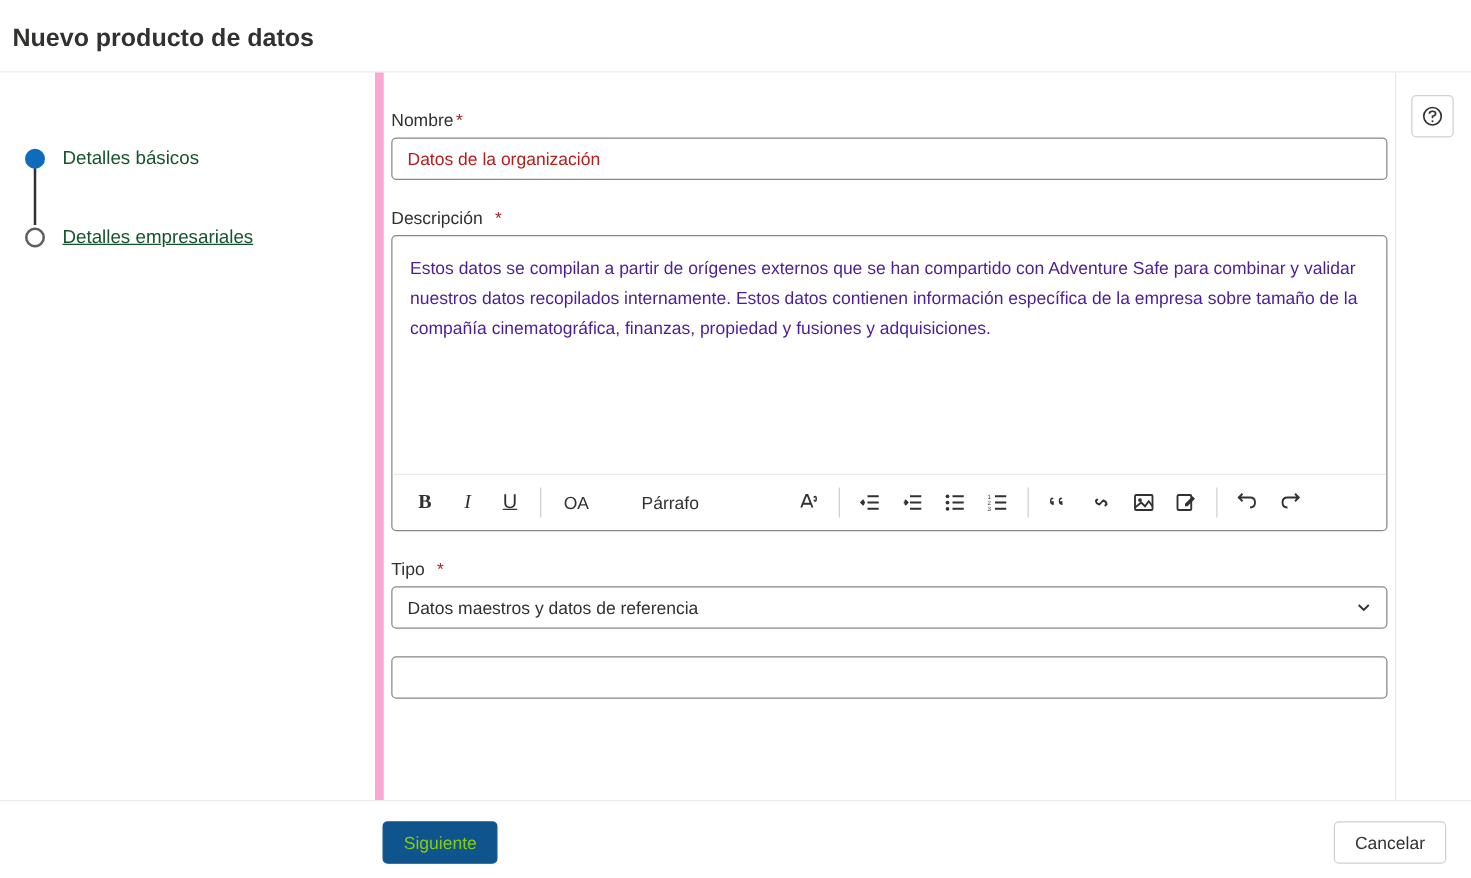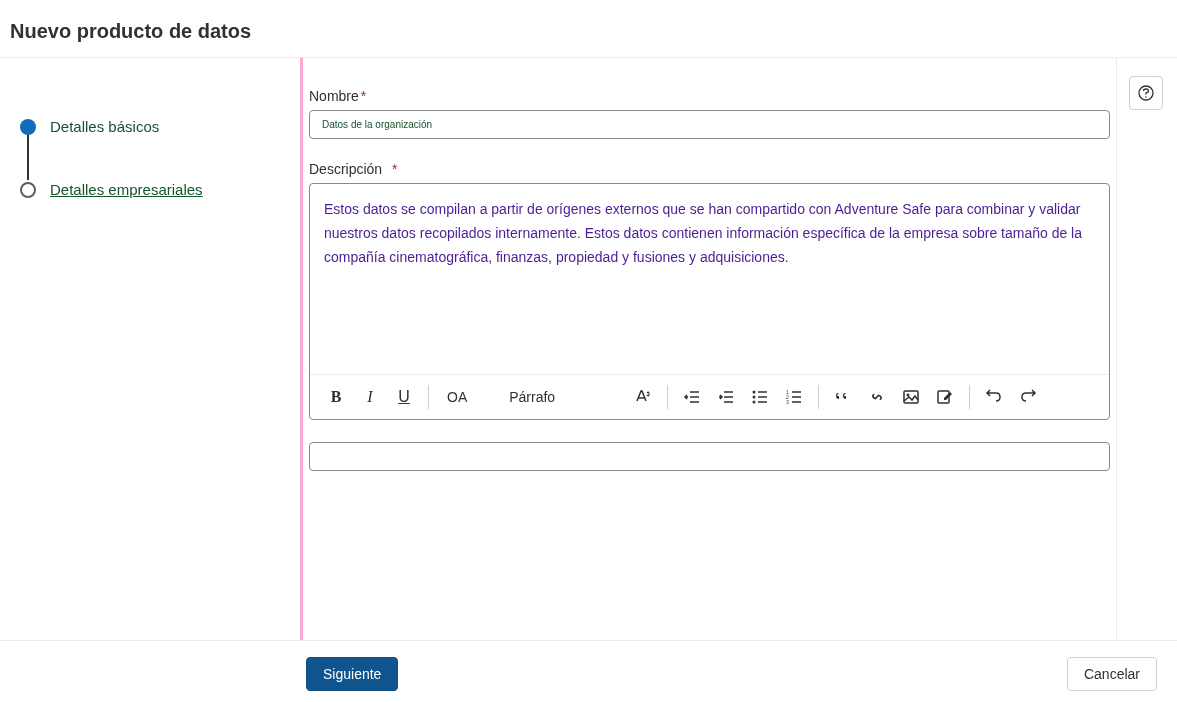--- a/index.html
+++ b/index.html
@@ -74,21 +74,21 @@
     .step-label {
       font-size: 15px;
       color: #14532d;
     }
     .step-label.underline {
       text-decoration: underline;
     }
     .content {
       flex: 1;
       padding: 30px 6px 20px 6px;
-      border-left: 3px solid #f9a8d4;
+      border-left: 7px solid #f9a8d4;
       border-right: 1px solid #edebe9;
       overflow-y: auto;
     }
     .form-group {
       margin-bottom: 22px;
     }
     .form-label {
       display: block;
       font-size: 14px;
       margin-bottom: 6px;
@@ -96,23 +96,23 @@
     }
     .required {
       color: #a4262c;
       margin-left: 2px;
     }
     .text-input {
       width: 100%;
       padding: 8px 12px;
       border: 1px solid #8a8886;
       border-radius: 4px;
-      font-size: 10px;
+      font-size: 14px;
       font-family: inherit;
-      color: #14532d;
+      color: #b91c1c;
     }
     .rich-editor {
       border: 1px solid #8a8886;
       border-radius: 4px;
       overflow: hidden;
     }
     .editor-content {
       padding: 14px 14px;
       min-height: 190px;
       font-size: 14px;
@@ -206,21 +206,21 @@
     .btn {
       padding: 8px 16px;
       border-radius: 4px;
       font-size: 14px;
       font-family: inherit;
       cursor: pointer;
       border: 1px solid transparent;
     }
     .btn-primary {
       background: #0f548c;
-      color: #ffffff;
+      color: #84cc16;
       border-color: #0f548c;
     }
     .btn-secondary {
       background: #fff;
       color: #323130;
       border: 1px solid #d2d0ce;
     }
     svg { display: block; }
   </style>
 </head>
@@ -332,20 +332,33 @@
           </button>
           <button class="tb-btn">
             <svg width="18" height="18" viewBox="0 0 18 18">
                 <path d="M13 8 L16 5 L13 2 M16 5 L7 5 Q3 5 3 9 Q3 13 7 13" stroke="#323130" stroke-width="1.5" fill="none"></path>
               </svg>
           </button>
         </div>
       </div>
     </div>
 
+    <div class="form-group">
+      <label class="form-label">
+        <span>Tipo</span>&nbsp;&nbsp;<span class="required">*</span>
+      </label>
+      <div class="select-wrapper">
+        <button class="select-input">Datos maestros y datos de referencia</button>
+        <span class="select-chevron">
+          <svg width="14" height="14" viewBox="0 0 14 14">
+              <path d="M3 5 L7 9 L11 5" stroke="#323130" stroke-width="1.5" fill="none"></path>
+            </svg>
+        </span>
+      </div>
+    </div>
 
     <div class="form-group">
       <input type="text" class="text-input" value="" style="">
     </div>
 
   </div>
 
   <div class="help-column">
     <button class="help-btn">
       <svg width="18" height="18" viewBox="0 0 18 18">

